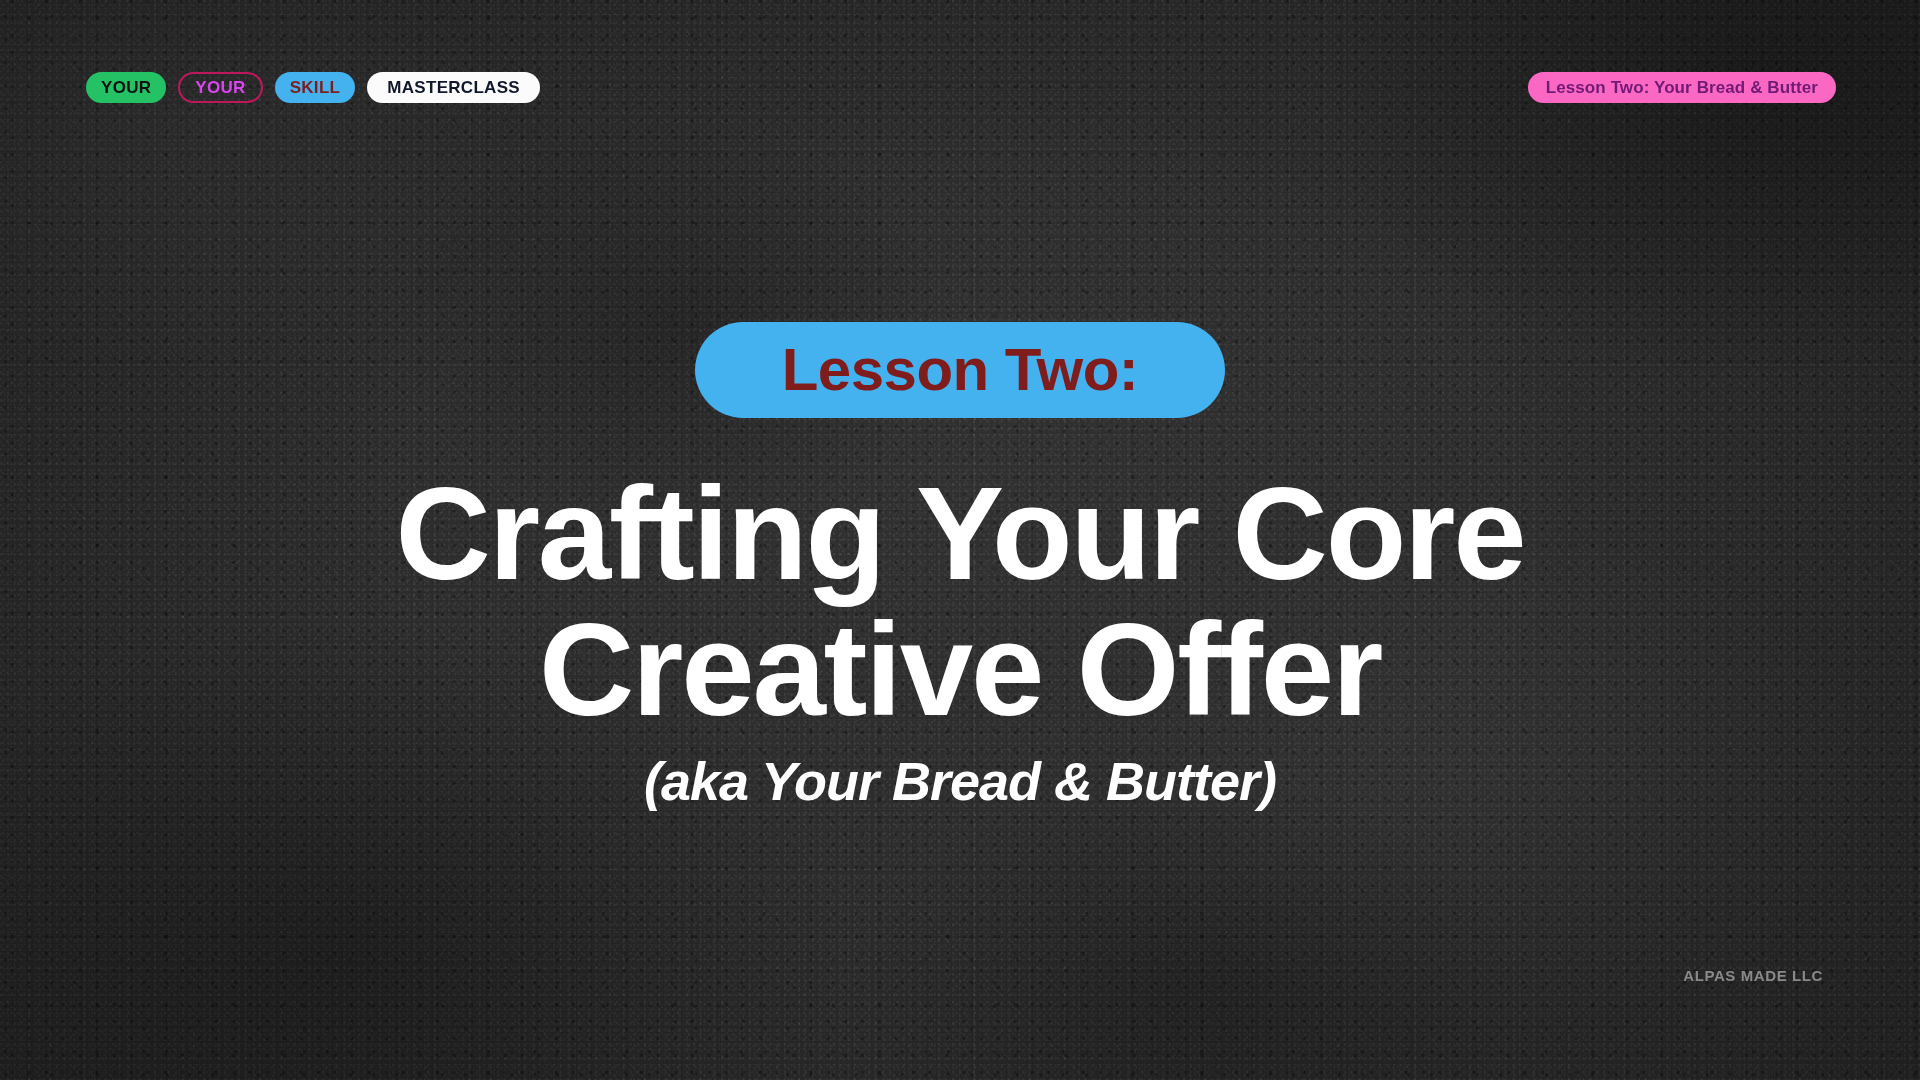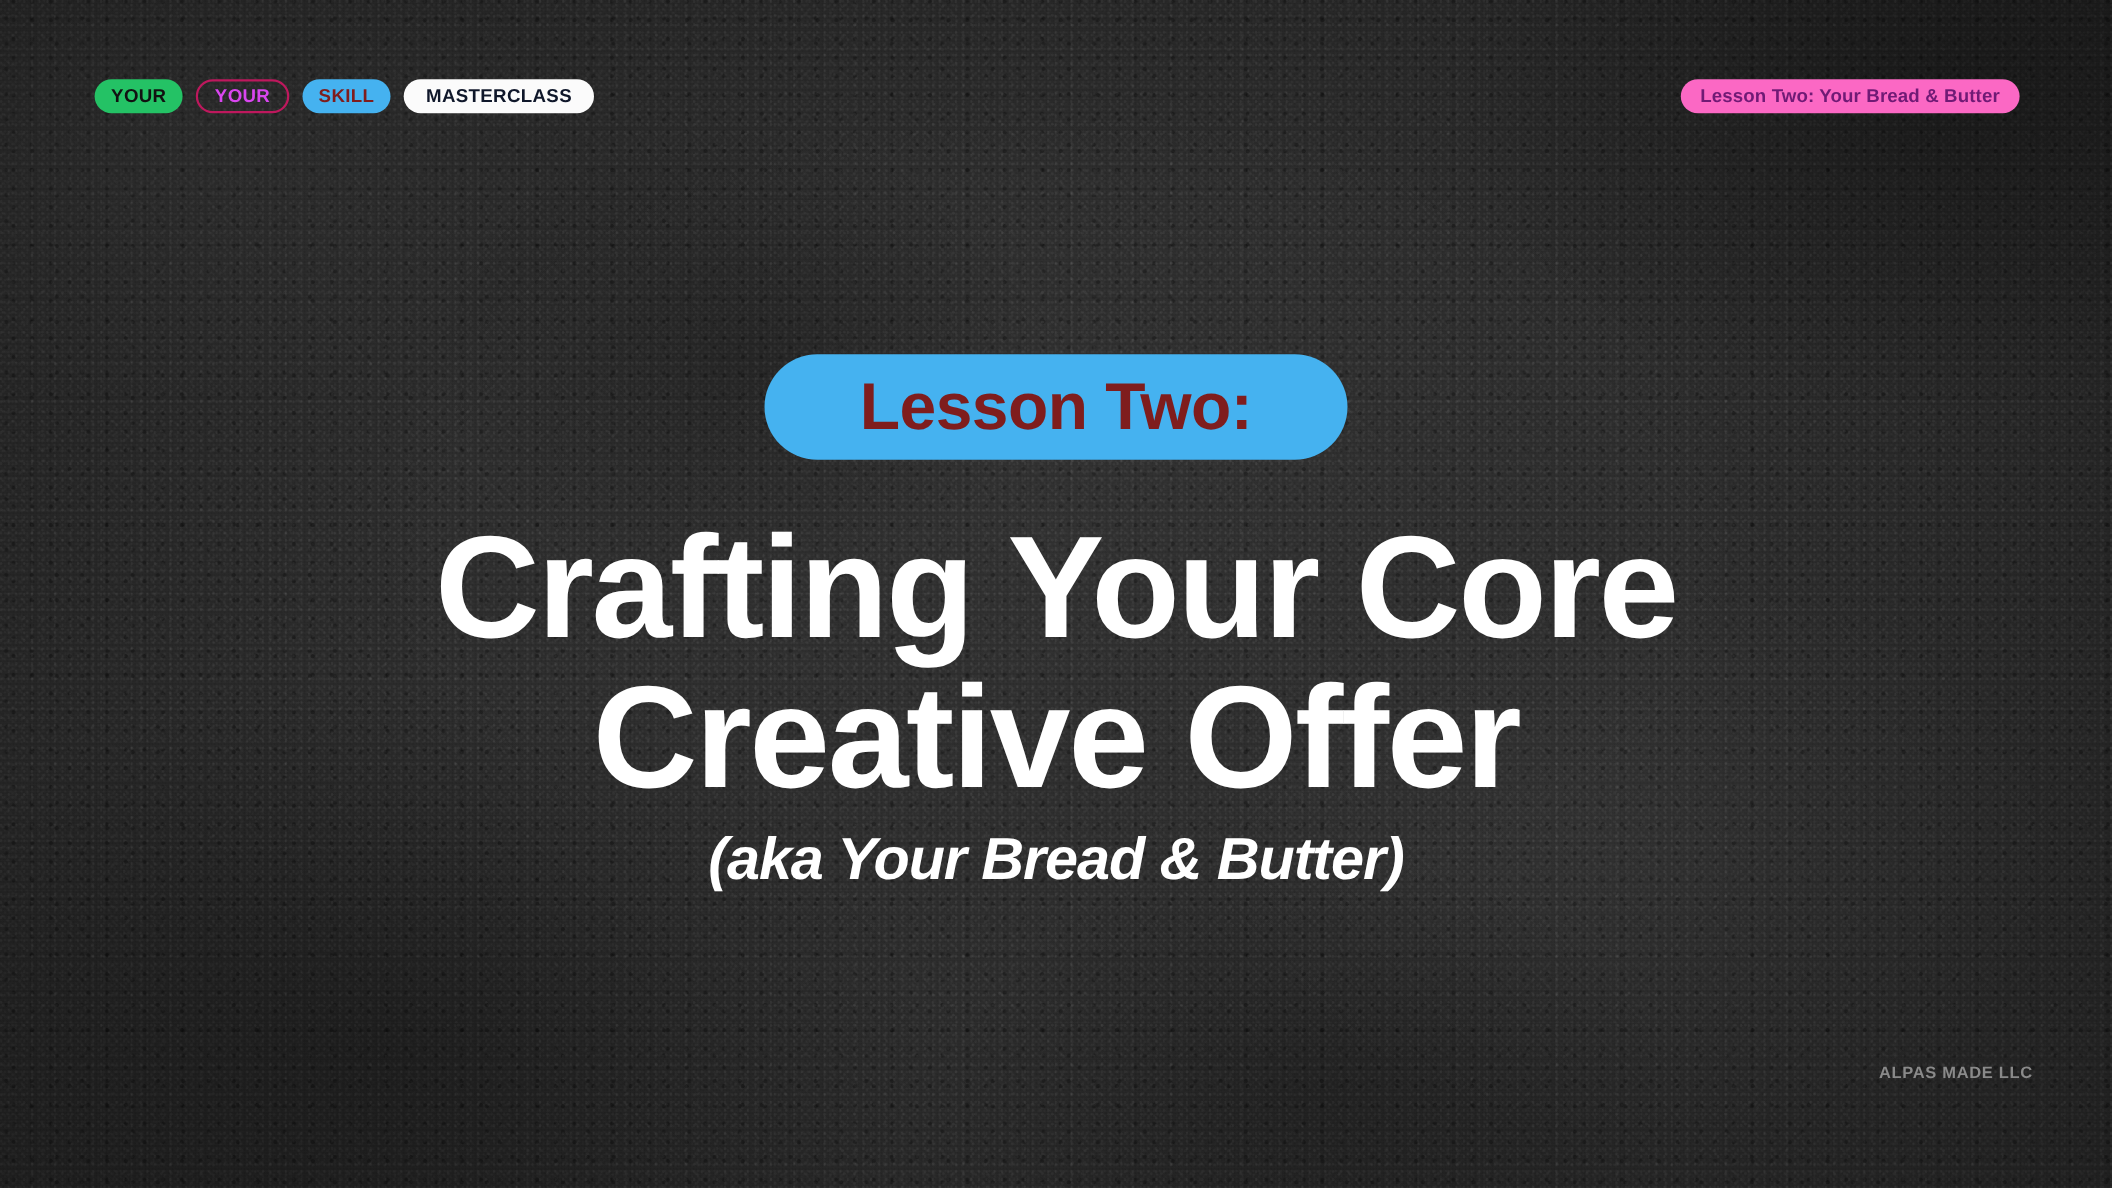--- a/index.html
+++ b/index.html
@@ -167,21 +167,21 @@
     font-style: italic;
     letter-spacing: -1px;
     line-height: 1.1;
     text-align: center;
     white-space: nowrap;
   }
 
   
   .watermark {
     position: absolute;
-    right: 72px;
+    right: 97px;
     bottom: 96px;
     color: #8a8a8a;
     font-size: 15px;
     font-weight: bold;
     letter-spacing: 0.6px;
     white-space: nowrap;
     z-index: 5;
   }
 </style>
 </head>

